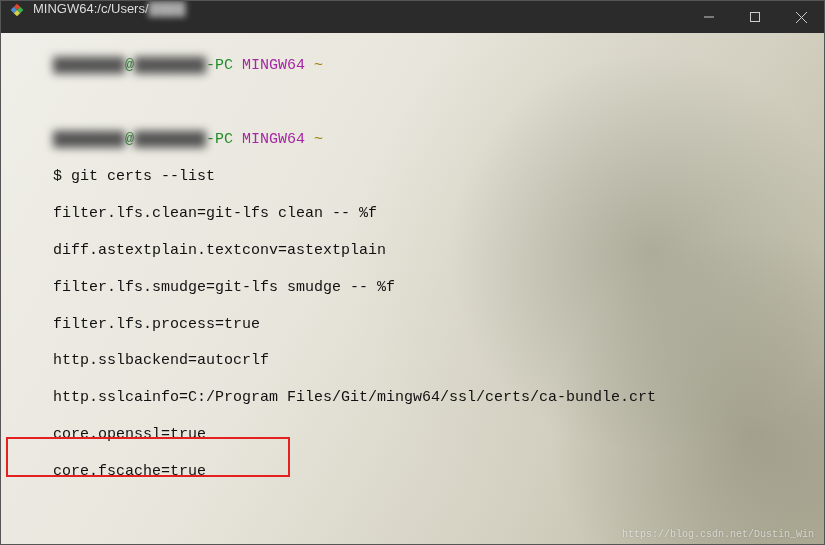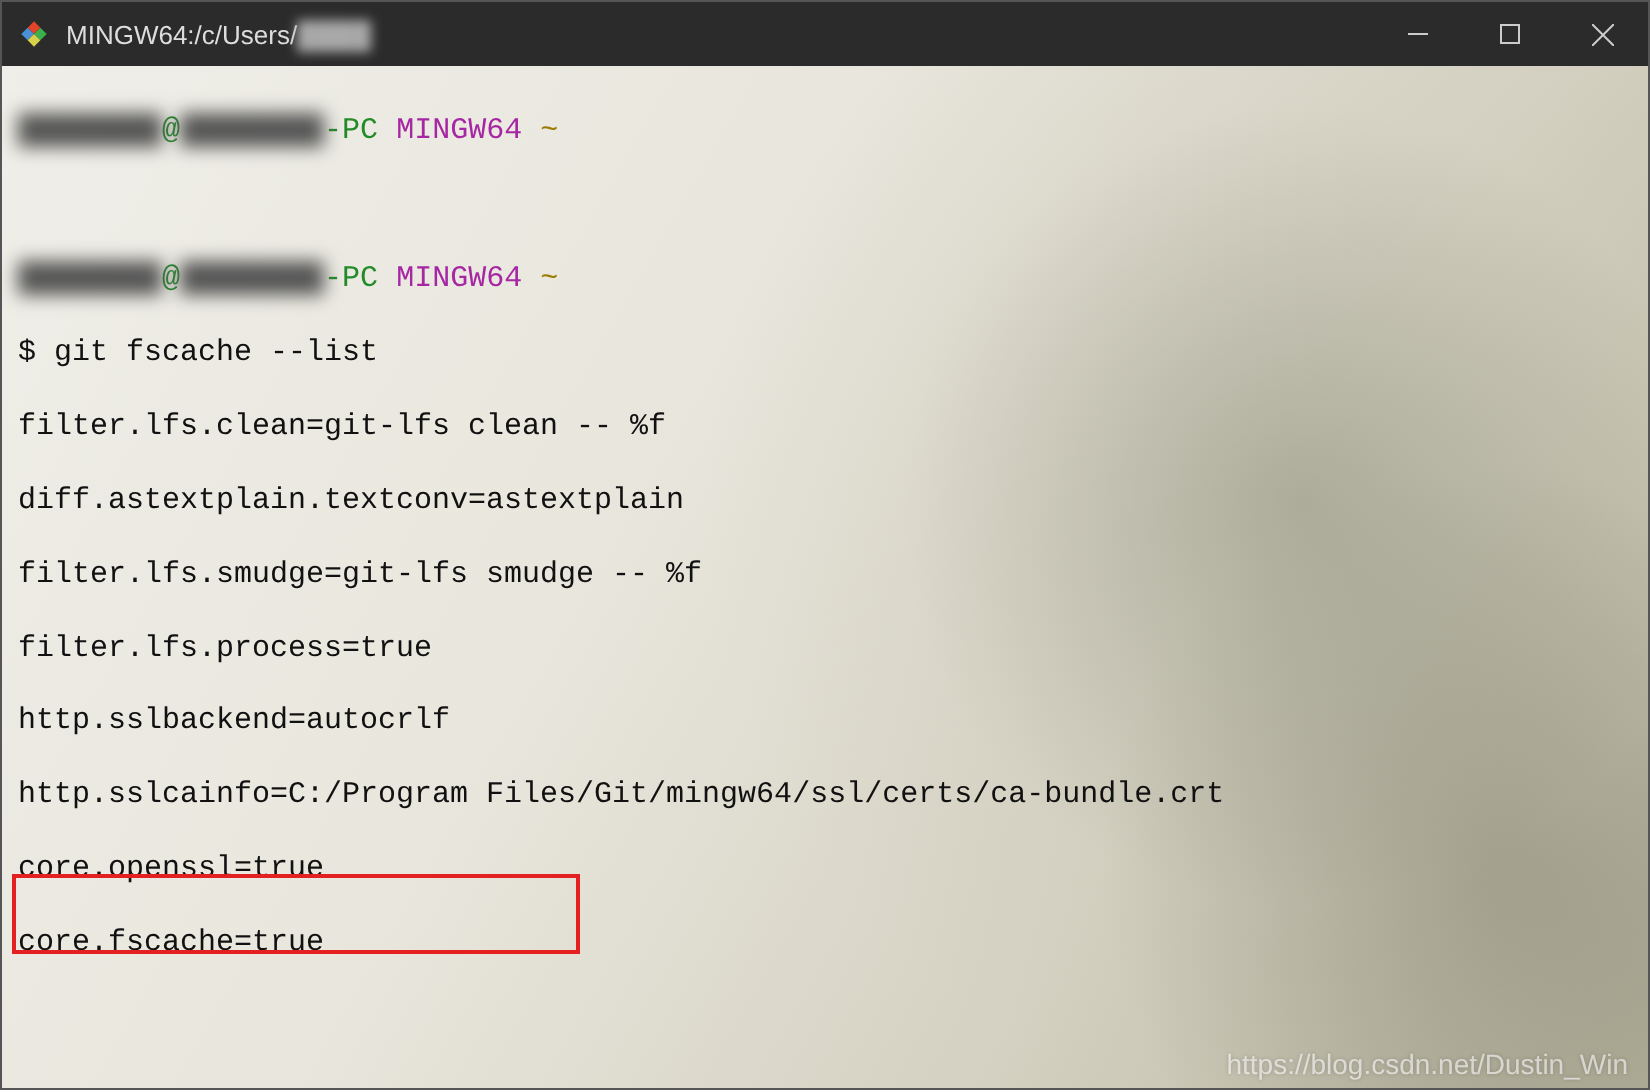--- a/index.html
+++ b/index.html
@@ -11,21 +11,21 @@
     background: #0c0c0c;
     overflow: hidden;
     position: relative;
     border: 1px solid #555;
   }
   .titlebar {
     height: 32px;
     background: #2b2b2b;
     color: #ddd;
     display: flex;
-    align-items: center;
+    align-items: flex-start;
     font-family: "Segoe UI", sans-serif;
     font-size: 13px;
   }
   .titlebar .app-icon {
     width: 18px;
     height: 18px;
     margin: 0 7px;
     position: relative;
     display: inline-block;
   }
@@ -39,20 +39,21 @@
     align-items: center;
     justify-content: center;
     color: #ccc;
   }
   .terminal {
     position: relative;
     width: 100%;
     height: calc(100% - 32px);
     background: linear-gradient(120deg, #efeee8 0%, #e8e6dc 40%, #d4d1c2 70%, #b5b29c 100%);
     overflow: hidden;
+    padding-left: 44px;
   }
   .terminal-bg-overlay {
     position:absolute;inset:0;
     background:
       radial-gradient(circle at 650px 220px, rgba(140,140,120,0.55), rgba(200,197,180,0.15) 200px, transparent 300px),
       radial-gradient(circle at 750px 400px, rgba(120,118,100,0.5), transparent 200px);
     pointer-events:none;
   }
   .terminal-content {
     position: relative;
@@ -73,22 +74,22 @@
   }
   .highlight-box {
     position: absolute;
     border: 2px solid #e52020;
     z-index: 3;
     pointer-events: none;
   }
   .watermark {
     position:absolute;
     bottom:4px; right:10px;
-    font-family: Liberation Sans, sans-serif;
-    font-size:14px;
+    font-family: Liberation Mono, monospace;
+    font-size:10px;
     color: rgba(255,255,255,0.6);
     text-shadow: 0 0 2px rgba(0,0,0,0.2);
     z-index:4;
   }
 </style>
 </head>
 <body>
 
 <div class="titlebar">
   <span class="app-icon">
@@ -121,21 +122,21 @@
     </div>
   </div>
 </div>
 
 <div class="terminal">
   <div class="terminal-bg-overlay"></div>
   <div class="terminal-content">
 <div><span class="green blur">████████</span><span class="green">@</span><span class="green blur">████████</span><span class="green">-PC</span><span class="purple"> MINGW64 </span><span class="yellow">~</span></div>
 <div>&nbsp;</div>
 <div><span class="green blur">████████</span><span class="green">@</span><span class="green blur">████████</span><span class="green">-PC</span><span class="purple"> MINGW64 </span><span class="yellow">~</span></div>
-<div><span>$ </span><span>git fscache --list</span></div>
+<div><span>$ </span><span>git certs --list</span></div>
 <div>filter.lfs.clean=git-lfs clean -- %f</div>
 <div>diff.astextplain.textconv=astextplain</div>
 <div>filter.lfs.smudge=git-lfs smudge -- %f</div>
 <div>filter.lfs.process=true</div>
 <div>http.sslbackend=autocrlf</div>
 <div>http.sslcainfo=C:/Program Files/Git/mingw64/ssl/certs/ca-bundle.crt</div>
 <div>core.openssl=true</div>
 <div>core.fscache=true</div>
 
 

